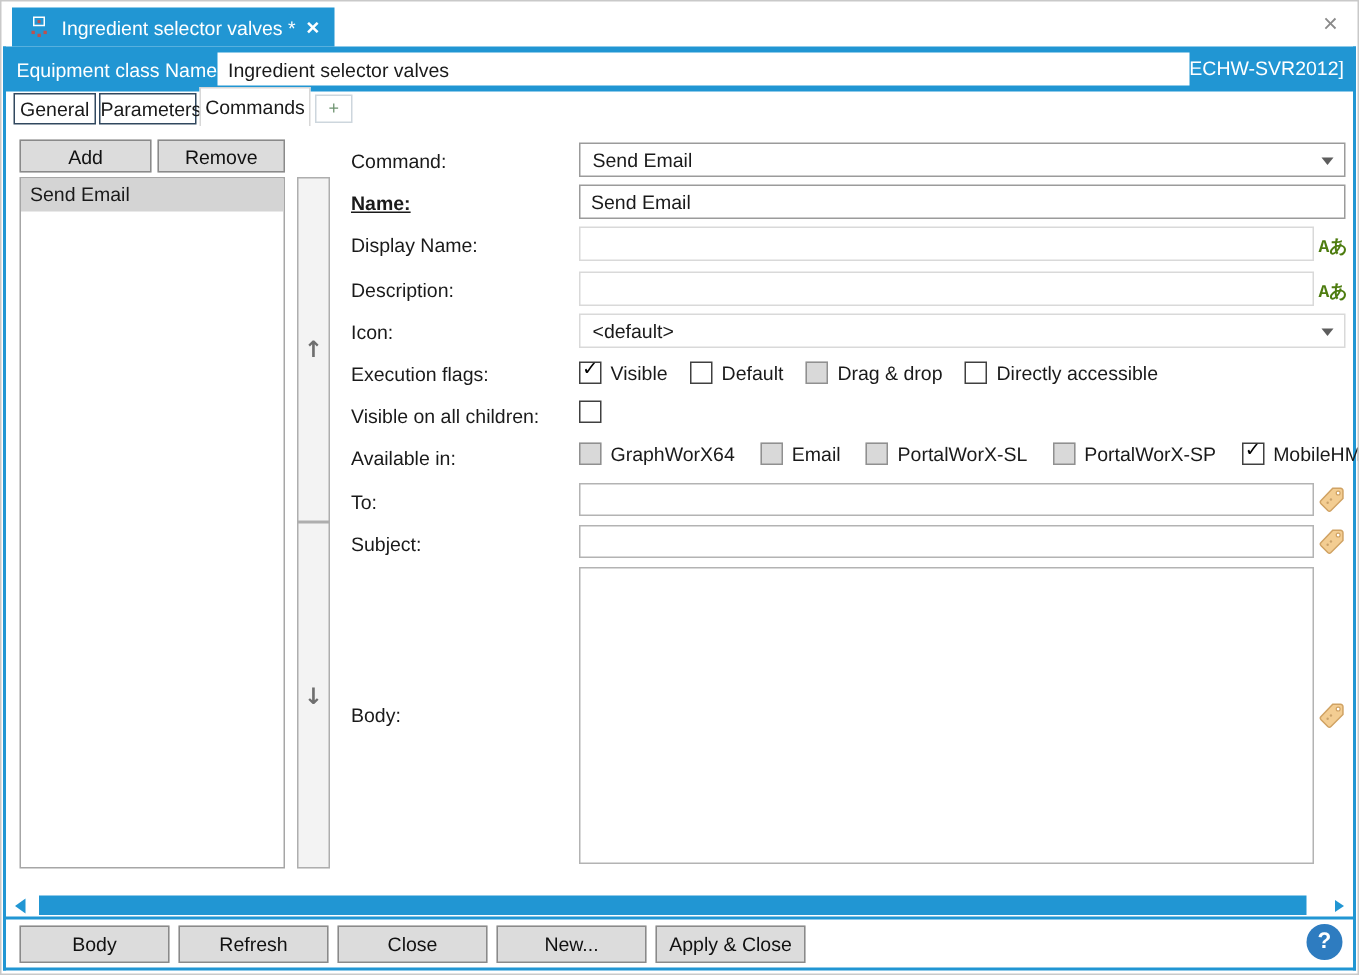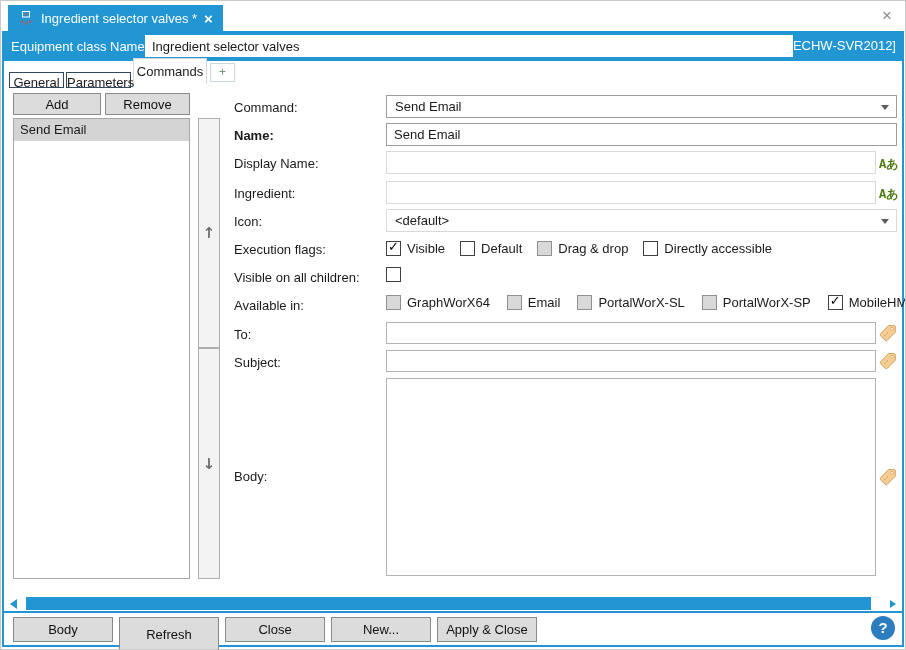--- a/index.html
+++ b/index.html
@@ -21,38 +21,38 @@
     color:#8a8a8a; font-size:17px; line-height:20px; text-align:center; }
   
   .hdr-bar { position:absolute; left:1px; right:1px; top:30px; height:30px; background:#2196d3;
     display:flex; align-items:center; }
   .hdr-label { color:#fff; font-size:13px; margin-left:9px; white-space:nowrap; }
   .hdr-input { position:absolute; left:143px; top:4px; width:648px; height:22px; background:#fff;
     border:none; font-family:inherit; font-size:13px; padding:0 7px; color:#1a1a1a; }
   .hdr-server { position:absolute; right:8px; top:0; height:40px; line-height:30px; color:#fff; font-size:13px;text-align:right; }
   
   .tab { position:absolute; background:#fff; font-size:13px; text-align:center; }
-  .tab.inactive { top:61px; height:16px; line-height:19px; border:1px solid #31485f;margin-top:10px; }
+  .tab.inactive { top:61px; height:21px; line-height:19px; border:1px solid #31485f; }
   .tab.active { top:57px; height:26px; line-height:26px; border:1px solid #d8d8d8; border-bottom:none; z-index:2; }
   .tab.plus { top:62px; height:19px; line-height:17px; border:1px solid #cdd6dd; color:#6f9471; font-size:12px; }
   
   .btn { position:absolute; background:#dcdcdc; border:1px solid #8a8a8a; font-family:inherit;
     font-size:13px; color:#111; text-align:center; }
   
   .listbox { position:absolute; left:12px; top:117px; width:177px; height:461px;
     border:1px solid #a6a6a6; background:#fff; }
   .list-item { height:22px; line-height:22px; padding-left:6px; font-size:13px; }
   .list-item.selected { background:#d4d4d4; }
   
   .arrow-btn { position:absolute; left:197px; width:22px; background:#f3f3f3; border:1px solid #aeaeae;
     display:flex; align-items:center; justify-content:center;
     font-family:"DejaVu Sans", sans-serif; color:#6f6f6f; font-size:15px; font-weight:bold; }
   
   .lbl { position:absolute; left:233px; font-size:13px; white-space:nowrap; }
-  .lbl.bold { font-weight:bold; }
+  .lbl.bold { font-weight:bold;text-decoration:underline; }
   .field { position:absolute; left:385px; background:#fff; font-family:inherit; font-size:13px;
     color:#1a1a1a; padding:0 7px; }
   input.field { height:23px; }
   .combo { position:absolute; left:385px; height:23px; background:#fff; font-size:13px;
     line-height:21px; padding-left:8px; }
   .combo .arr { position:absolute; right:7px; top:9px; width:0; height:0;
     border-left:4px solid transparent; border-right:4px solid transparent; border-top:5px solid #5d5d5d; }
   .border-mid { border:1px solid #9b9b9b; }
   .border-light { border:1px solid #d9d9d9; }
   .border-soft { border:1px solid #b3b3b3; }
@@ -121,21 +121,21 @@
   <div class="arrow-btn" style="top:117px; height:230px;">
     <span>↑</span>
   </div>
   <div class="arrow-btn" style="top:347px; height:231px;">
     <span>↓</span>
   </div>
 
   <div class="lbl" style="top:99px;">Command:</div>
   <div class="lbl bold" style="top:127px;">Name:</div>
   <div class="lbl" style="top:155px;">Display Name:</div>
-  <div class="lbl" style="top:185px;">Ingredient:</div>
+  <div class="lbl" style="top:185px;">Description:</div>
   <div class="lbl" style="top:213px;">Icon:</div>
   <div class="lbl" style="top:241px;">Execution flags:</div>
   <div class="lbl" style="top:269px;">Visible on all children:</div>
   <div class="lbl" style="top:297px;">Available in:</div>
   <div class="lbl" style="top:326px;">To:</div>
   <div class="lbl" style="top:354px;">Subject:</div>
   <div class="lbl" style="top:468px;">Body:</div>
 
   <div class="combo border-mid" style="top:94px; width:511px;">
     <span>Send Email</span>
@@ -229,19 +229,19 @@
     <circle cx="13.1" cy="4.7" r="1.3" fill="#fff" stroke="#d0a263" stroke-width="0.8"></circle>
     <circle cx="8.3" cy="9" r="0.8" fill="#caa26a"></circle>
       <circle cx="6.1" cy="11.2" r="0.8" fill="#caa26a"></circle>
   </svg>
 
   <div class="scroll-arr left"></div>
   <div class="hscroll-thumb"></div>
   <div class="scroll-arr right"></div>
 
   <button class="btn" style="left:12px;  top:616px; width:100px; height:25px;">Body</button>
-  <button class="btn" style="left:118px; top:616px; width:100px; height:34px;">Refresh</button>
+  <button class="btn" style="left:118px; top:616px; width:100px; height:25px;">Refresh</button>
   <button class="btn" style="left:224px; top:616px; width:100px; height:25px;">Close</button>
   <button class="btn" style="left:330px; top:616px; width:100px; height:25px;">New...</button>
   <button class="btn" style="left:436px; top:616px; width:100px; height:25px;">Apply &amp; Close</button>
 
   <div class="help">?</div>
 </div>
 
 </body></html>

